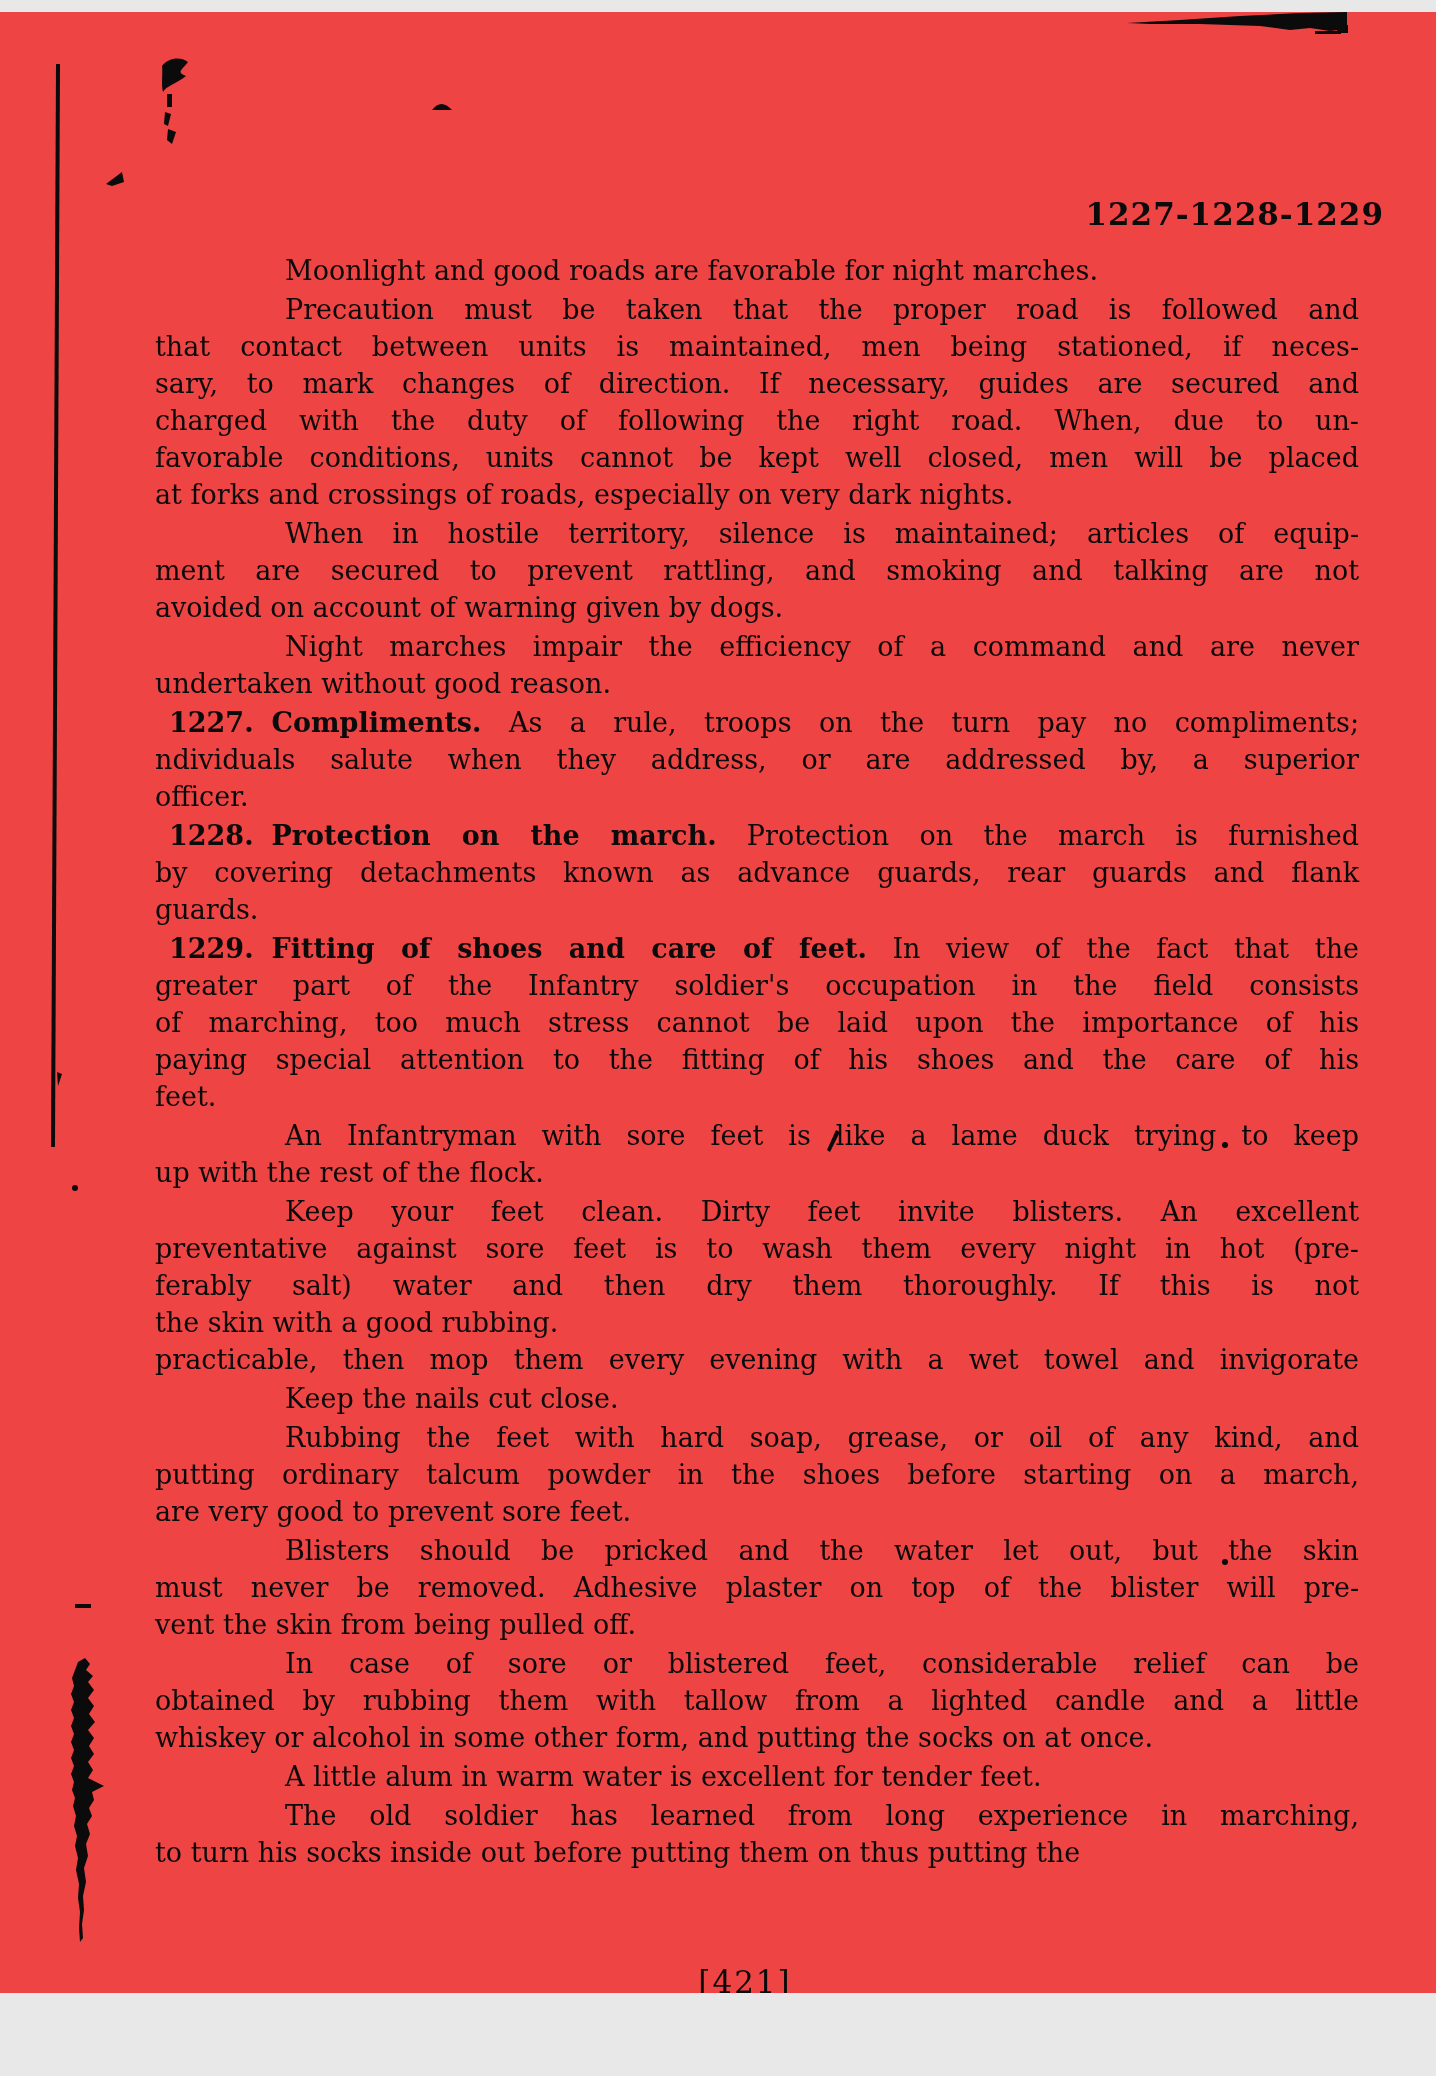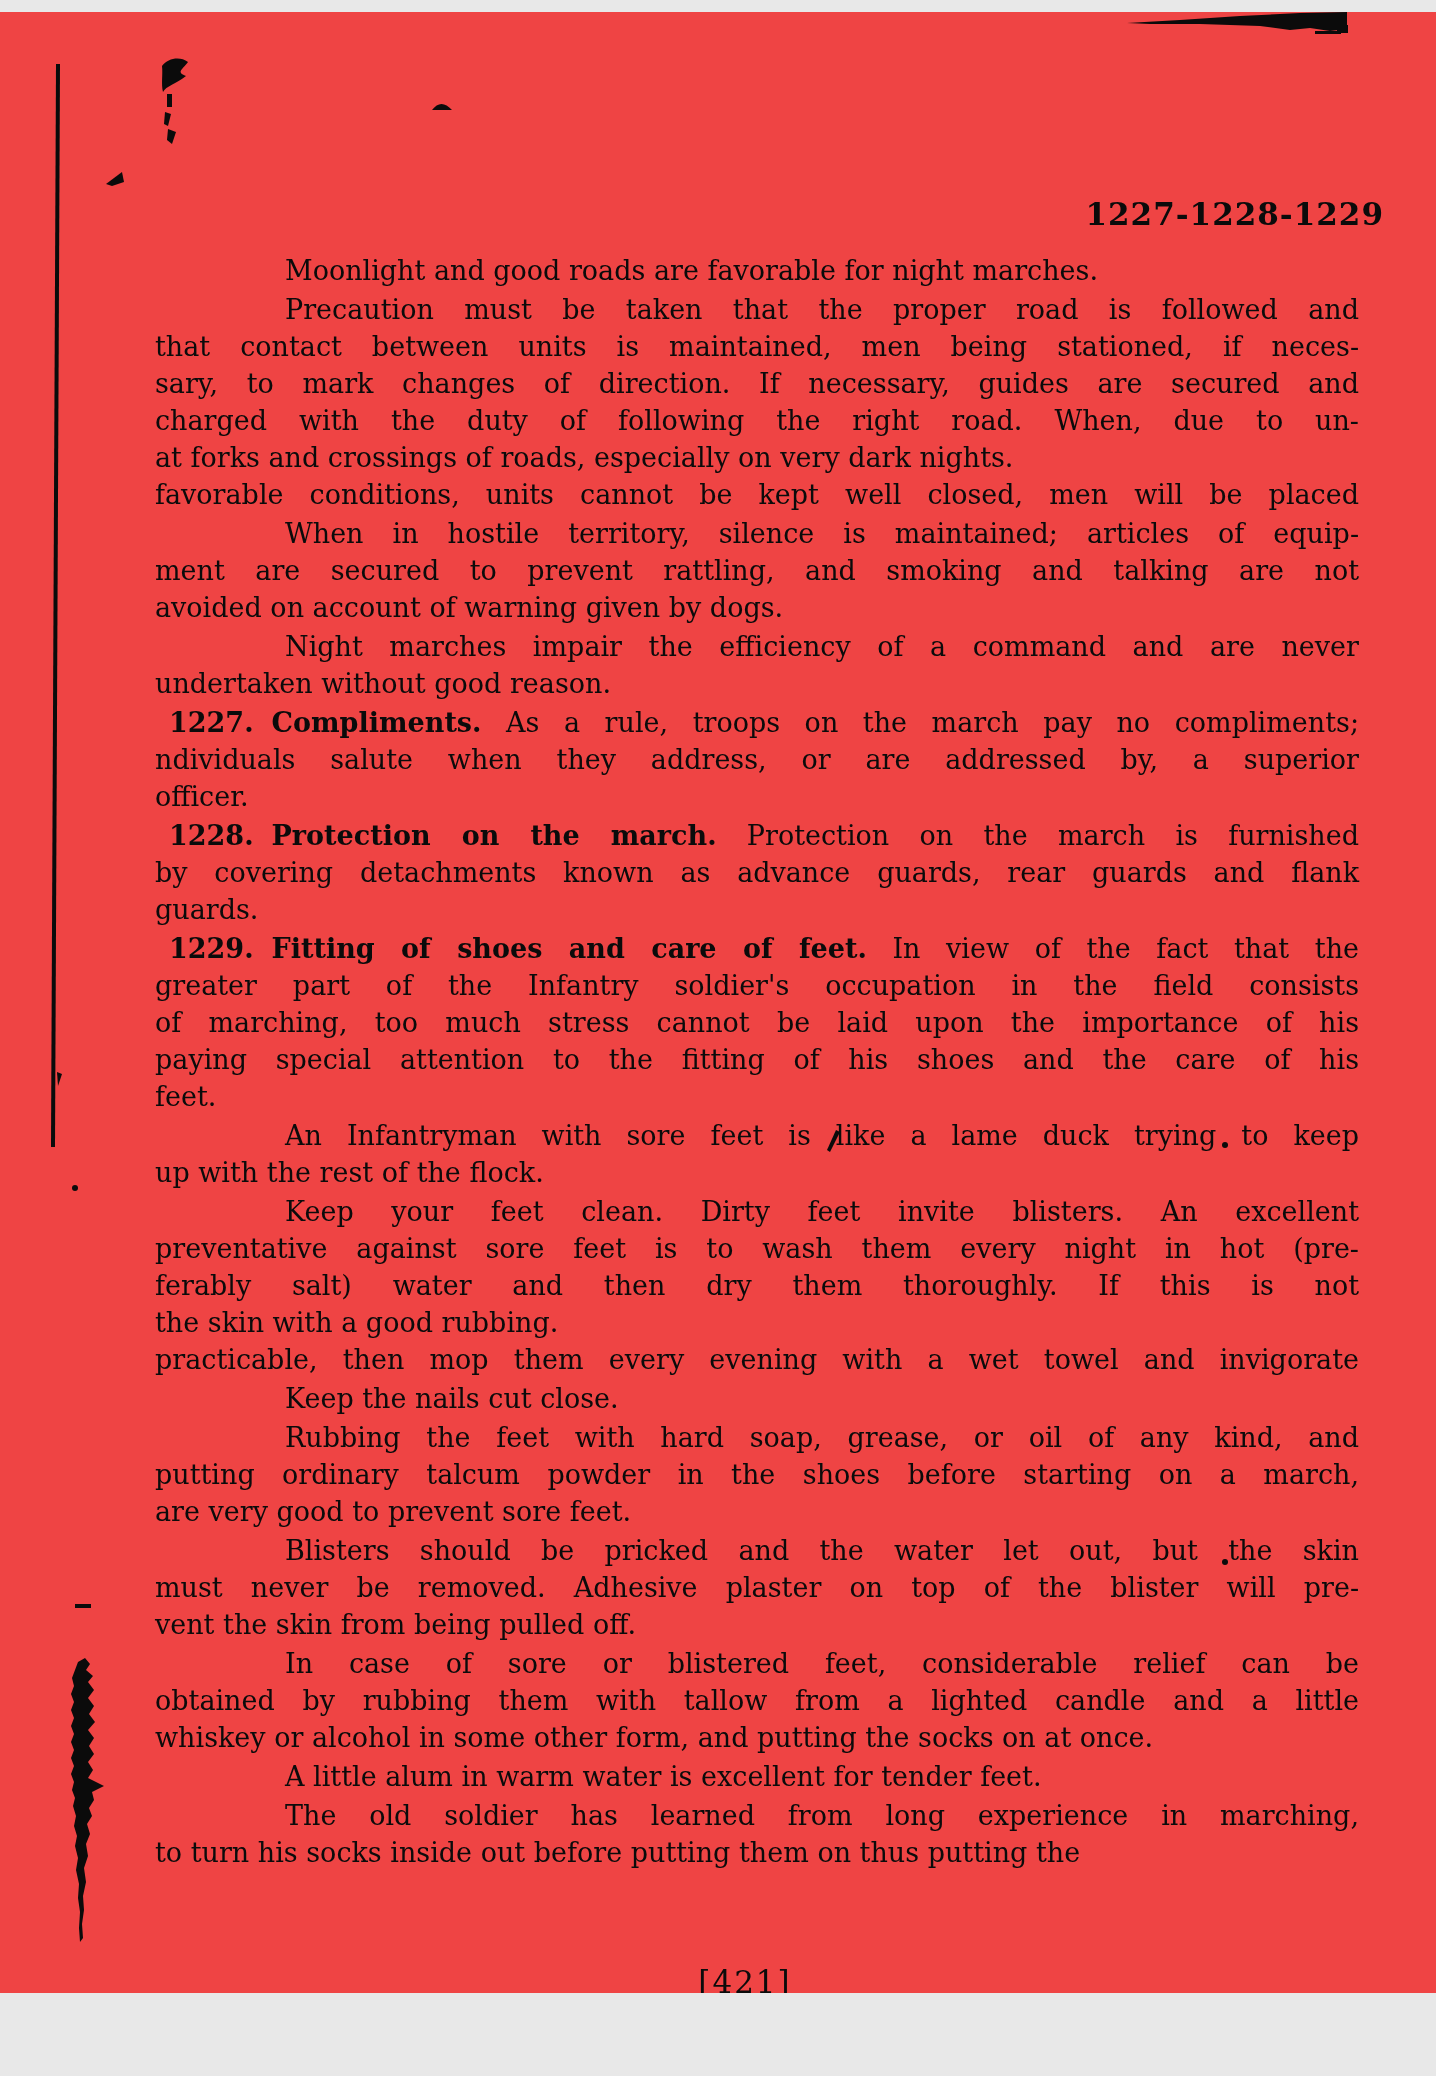--- a/index.html
+++ b/index.html
@@ -85,34 +85,34 @@
 
   <div class="text-column">
       <div class="para indent">
         <div class="line last">Moonlight and good roads are favorable for night marches.</div>
       </div>
       <div class="para indent">
         <div class="line">Precaution must be taken that the proper road is followed and</div>
         <div class="line">that contact between units is maintained, men being stationed, if neces-</div>
         <div class="line">sary, to mark changes of direction. If necessary, guides are secured and</div>
         <div class="line">charged with the duty of following the right road. When, due to un-</div>
+        <div class="line">favorable conditions, units cannot be kept well closed, men will be placed</div>
         <div class="line last">at forks and crossings of roads, especially on very dark nights.</div>
-        <div class="line">favorable conditions, units cannot be kept well closed, men will be placed</div>
       </div>
       <div class="para indent">
         <div class="line">When in hostile territory, silence is maintained; articles of equip-</div>
         <div class="line">ment are secured to prevent rattling, and smoking and talking are not</div>
         <div class="line last">avoided on account of warning given by dogs.</div>
       </div>
       <div class="para indent">
         <div class="line">Night marches impair the efficiency of a command and are never</div>
         <div class="line last">undertaken without good reason.</div>
       </div>
       <div class="para section">
-        <div class="line"><span class="b gap">1227.</span><span class="b">Compliments.</span><span class=""> As a rule, troops on the march pay no compliments;</span></div>
+        <div class="line"><span class="b gap">1227.</span><span class="b">Compliments.</span><span class=""> As a rule, troops on the turn pay no compliments;</span></div>
         <div class="line">ndividuals salute when they address, or are addressed by, a superior</div>
         <div class="line last">officer.</div>
       </div>
       <div class="para section">
         <div class="line"><span class="b gap">1228.</span><span class="b">Protection on the march.</span><span class=""> Protection on the march is furnished</span></div>
         <div class="line">by covering detachments known as advance guards, rear guards and flank</div>
         <div class="line last">guards.</div>
       </div>
       <div class="para section">
         <div class="line"><span class="b gap">1229.</span><span class="b">Fitting of shoes and care of feet.</span><span class=""> In view of the fact that the</span></div>

